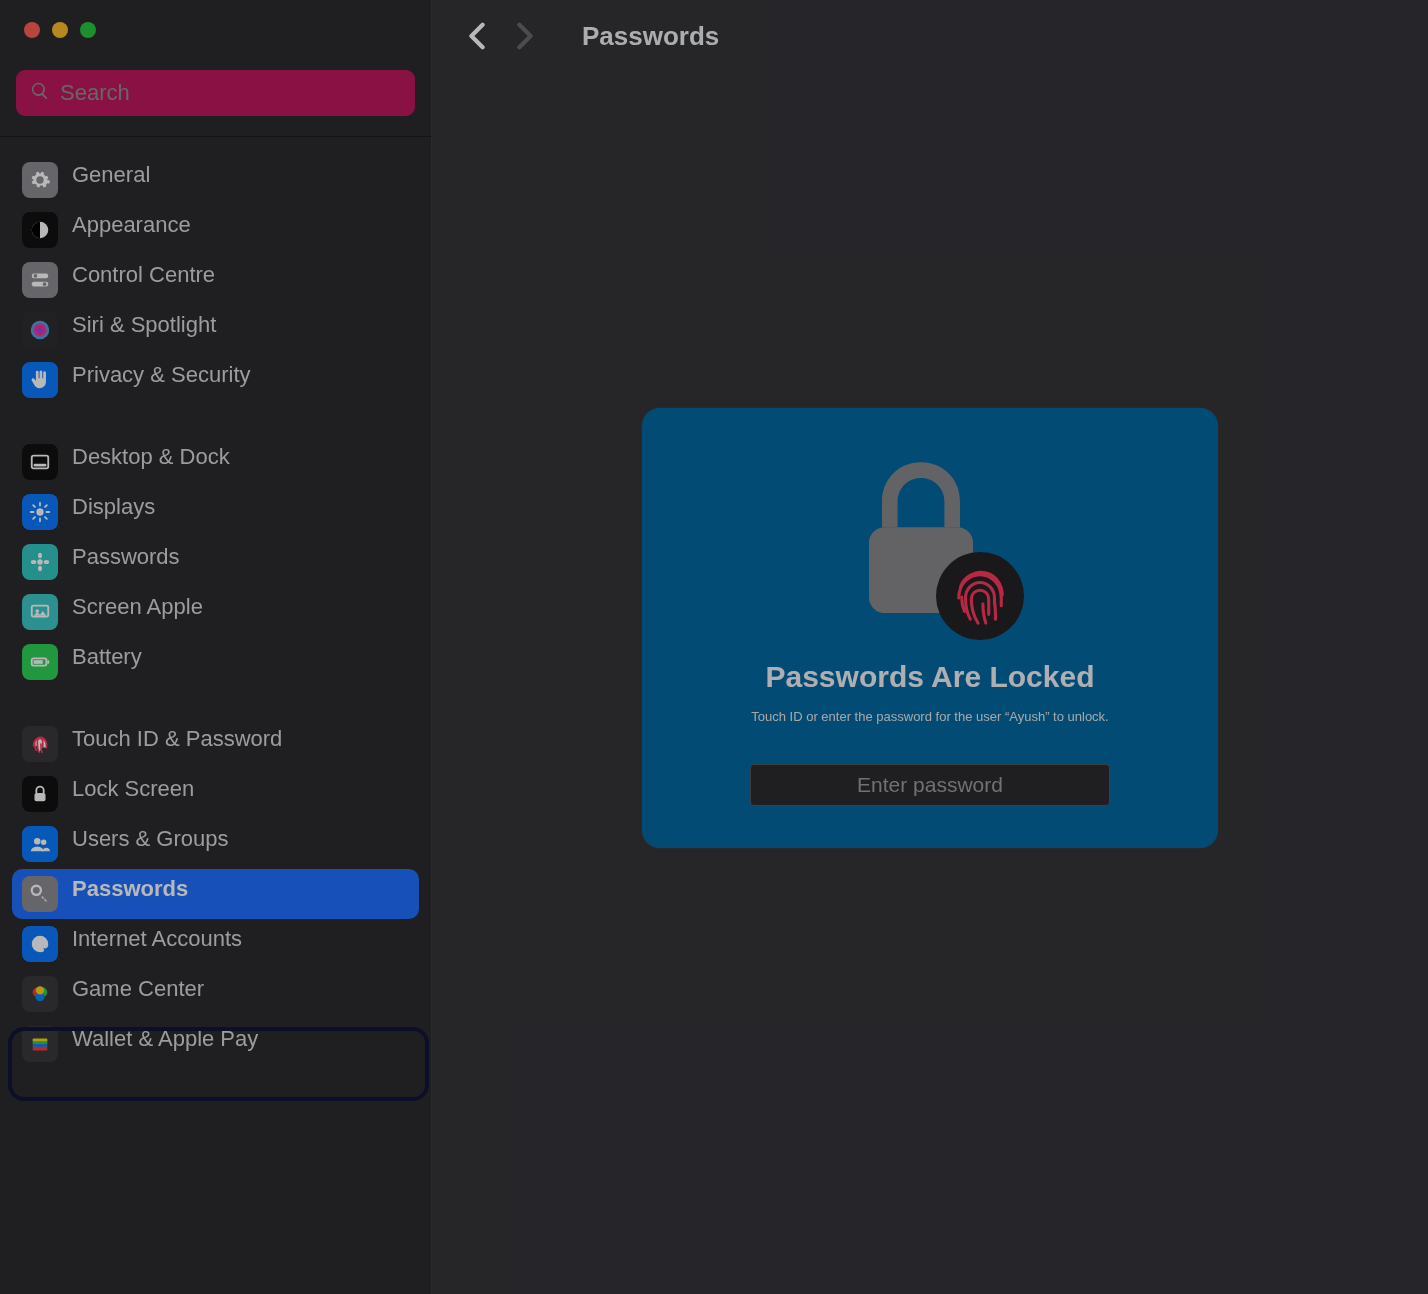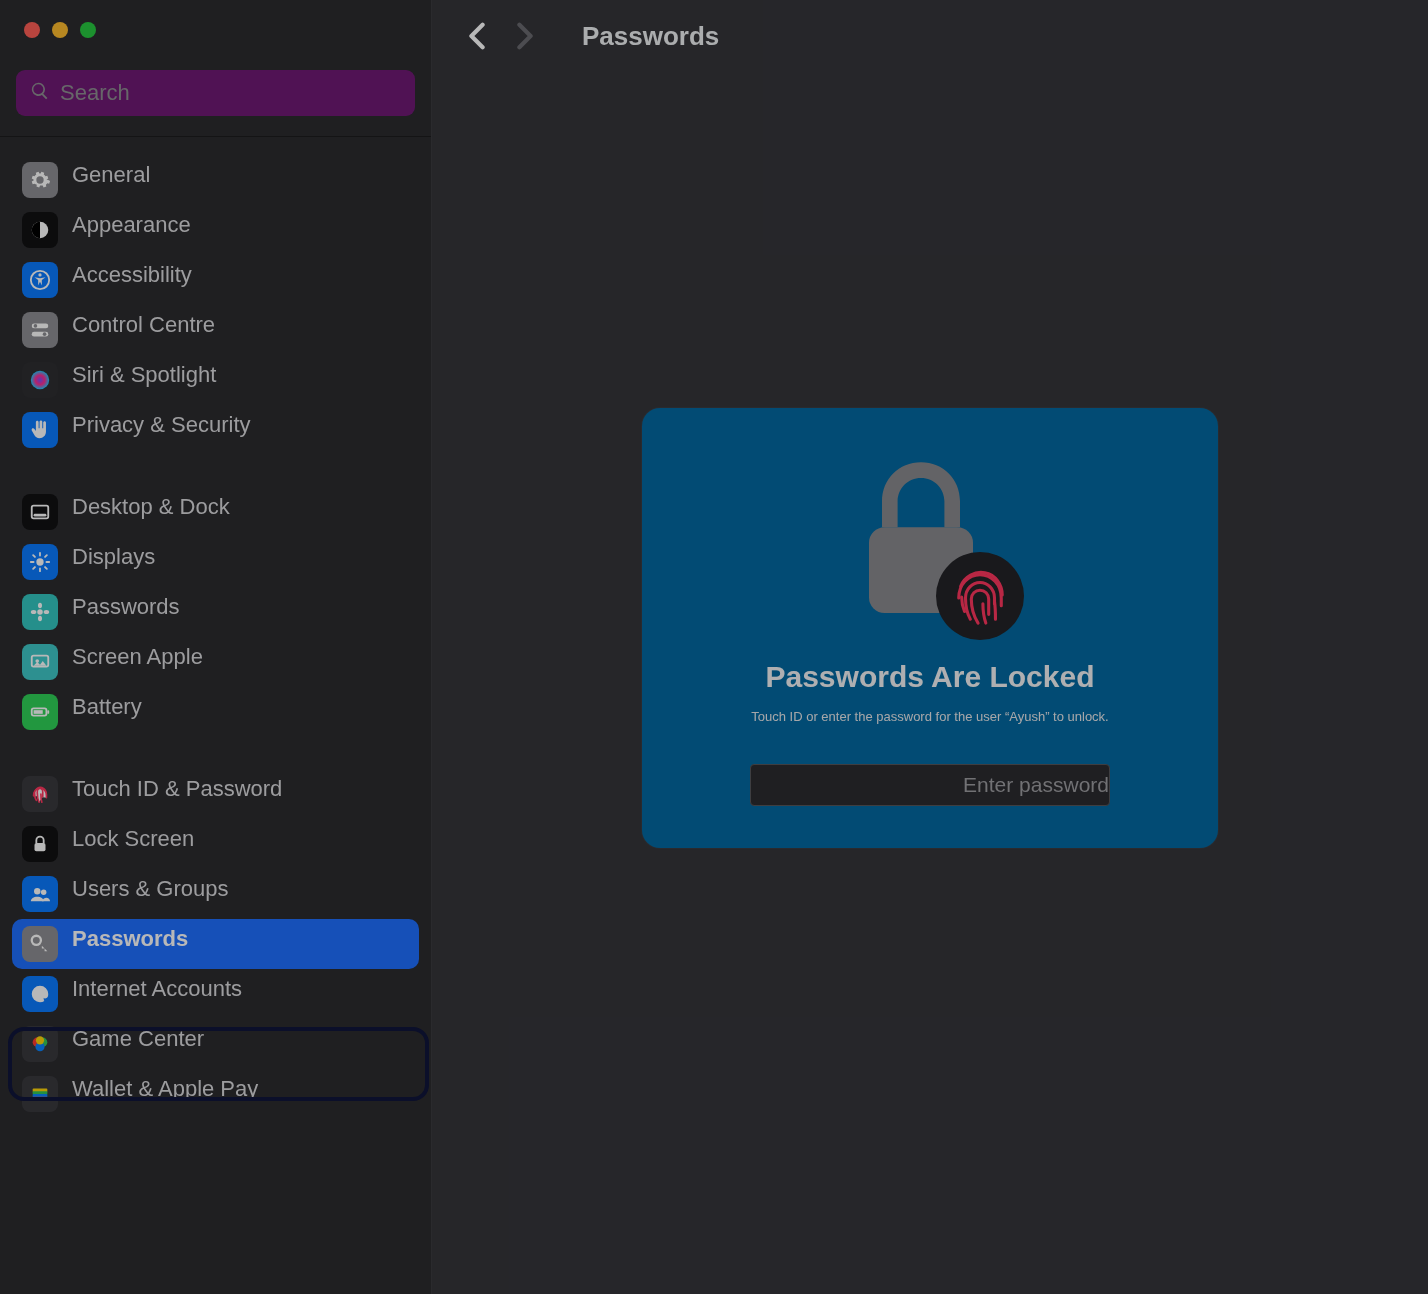--- a/index.html
+++ b/index.html
@@ -10,21 +10,21 @@
   .annot-border { position: absolute; left: 8px; top: 1027px; width: 421px; height: 74px; border: 4px solid #0b0f2a; border-radius: 16px; z-index: 60; pointer-events: none; }
 
   
   .sidebar { width: 432px; height: 100%; background: #2b2b2f; border-right: 1px solid rgba(255,255,255,0.08); display: flex; flex-direction: column; }
   .titlebar { height: 60px; display: flex; align-items: center; gap: 12px; padding: 0 24px; }
   .traffic { width: 16px; height: 16px; border-radius: 50%; }
   .t-red    { background: #ff5f57; }
   .t-yellow { background: #febc2e; }
   .t-green  { background: #28c840; }
   .search-wrap { padding: 10px 16px 20px 16px; border-bottom: 1px solid rgba(0,0,0,0.35); }
-  .search { display: flex; align-items: center; gap: 10px; background: #701a75; border-radius: 9px; padding: 10px 14px; }
+  .search { display: flex; align-items: center; gap: 10px; background: #be185d; border-radius: 9px; padding: 10px 14px; }
   .search svg { width: 20px; height: 20px; fill: #8f8f92; }
   .search input { flex: 1; background: transparent; border: none; outline: none; color: #cfcfd2; font-size: 22px; }
   .search input::placeholder { color: #8f8f92; }
 
   .sb-list { flex: 1; overflow: hidden; padding: 18px 12px 0 12px; }
   .sb-group { margin: 0 0 32px 0; }
   .sb-item { display: flex; align-items: flex-start; gap: 14px; padding: 7px 10px; border-radius: 10px; font-size: 22px; color: #d9d9dc; cursor: default; }
   .sb-item.selected { background: #1f6fff; color: #fff; font-weight: 600; }
   .sb-icon { width: 36px; height: 36px; border-radius: 8px; display: flex; align-items: center; justify-content: center; font-size: 20px; color: #fff; flex-shrink: 0; }
   .sb-icon svg { width: 22px; height: 22px; fill: currentColor; }
@@ -38,21 +38,21 @@
   .main-title { font-size: 26px; font-weight: 700; color: #eef0f2; margin-left: 24px; }
 
   .main-body { flex: 1; display: flex; align-items: center; justify-content: center; padding-bottom: 110px; }
   .lock-card { width: 576px; background: #0369a1; border-radius: 18px; padding: 46px 40px 42px 40px; display: flex; flex-direction: column; align-items: center; box-shadow: 0 0 0 1px rgba(255,255,255,0.03); }
   .lock-graphic { position: relative; width: 160px; height: 180px; margin-bottom: 26px; }
   .lock-graphic svg.lock { width: 130px; height: 170px; position: absolute; left: 6px; top: 0; fill: #8a8a8e; }
   .tid-circle { position: absolute; right: -14px; bottom: -6px; width: 88px; height: 88px; border-radius: 50%; background: #232327; display: flex; align-items: center; justify-content: center; }
   .tid-circle svg { width: 58px; height: 62px; fill: none; stroke: #ff375f; stroke-width: 3.2; stroke-linecap: round; }
   .lock-title { font-size: 30px; font-weight: 700; color: #f3f3f5; margin-bottom: 14px; }
   .lock-sub { font-size: 13px; color: #e7e7ea; text-align: center; line-height: 1.45; margin-bottom: 38px; max-width: 520px; }
-  .pw-input { width: 360px; height: 42px; background: #2b2b30; border: 1px solid #56565b; border-radius: 4px; text-align: right; color: #dcdce0; font-size: 21px; outline: none; }
+  .pw-input { width: 360px; height: 42px; background: #2b2b30; border: 1px solid #56565b; border-radius: 4px; text-align: center; color: #dcdce0; font-size: 21px; outline: none; }
   .pw-input::placeholder { color: #9d9da1; }
 </style>
 </head>
 <body>
 
 <div class="window">
 
   <div class="sidebar">
     <div class="titlebar">
       <div class="traffic t-red"></div>
@@ -80,30 +80,20 @@
             <span>General</span>
           </div>
           <div class="sb-item">
             <div class="sb-icon" style="background: rgb(17, 17, 18);">
               <svg viewBox="0 0 24 24">
                 <circle cx="12" cy="12" r="9" fill="#fff"></circle>
                 <path d="M12 3a9 9 0 000 18z" fill="#000"></path>
               </svg>
             </div>
             <span>Appearance</span>
-          </div>
-          <div class="sb-item">
-            <div class="sb-icon" style="background: rgb(10, 122, 255);">
-              <svg viewBox="0 0 24 24">
-                <circle cx="12" cy="12" r="10" fill="none" stroke="#fff" stroke-width="2"></circle>
-                <circle cx="12" cy="6.5" r="1.8" fill="#fff"></circle>
-                <path d="M6 9l6 1 6-1-4 3v6l-2-4-2 4v-6z" fill="#fff"></path>
-              </svg>
-            </div>
-            <span>Accessibility</span>
           </div>
           <div class="sb-item">
             <div class="sb-icon" style="background: rgb(142, 142, 147);">
               <svg viewBox="0 0 24 24">
                 <rect x="3" y="5" width="18" height="5" rx="2.5" fill="#fff"></rect>
                 <rect x="3" y="14" width="18" height="5" rx="2.5" fill="#fff"></rect>
                 <circle cx="7" cy="7.5" r="2" fill="#8e8e93"></circle>
                 <circle cx="17" cy="16.5" r="2" fill="#8e8e93"></circle>
               </svg>
             </div>

